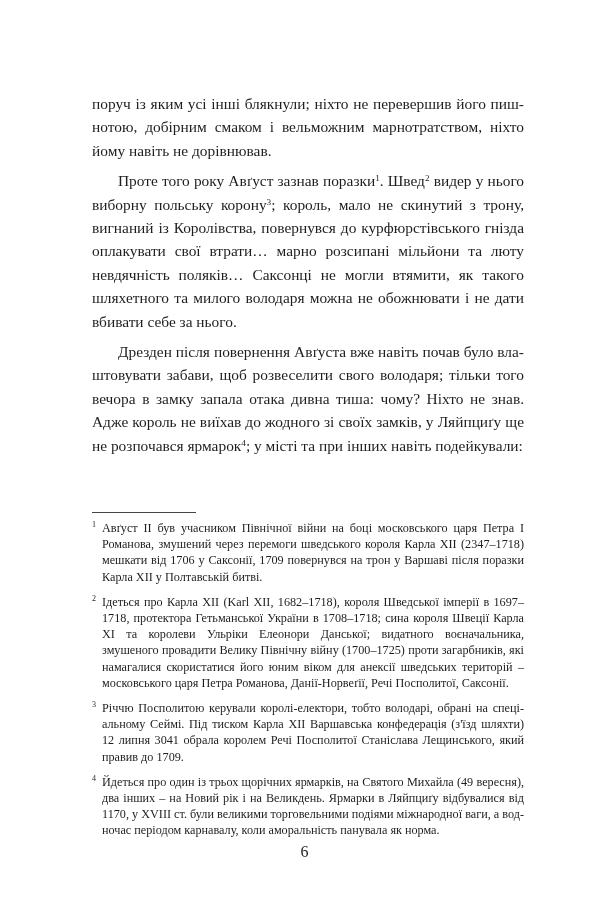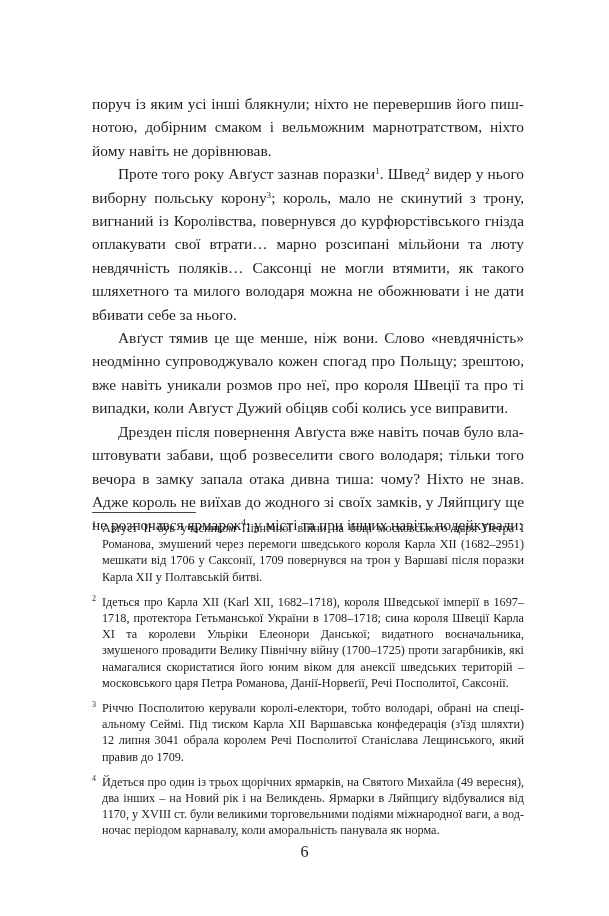--- a/index.html
+++ b/index.html
@@ -26,20 +26,21 @@
       line-height: 23.4px;
     }
     .para {
       margin: 0;
       text-align: justify;
       text-align-last: left;
       hyphens: manual;
     }
     .para.indent {
       text-indent: 26px;
+      margin-top: 7px;
     }
     sup.ref {
       font-size: 0.6em;
       line-height: 0;
       vertical-align: 0.55em;
     }
     .footnote-rule {
       position: absolute;
       left: 92px;
       top: 512px;
@@ -83,33 +84,30 @@
 <body>
 
 <div class="page body-text">
   <p class="para">
     <span>поруч із яким усі інші блякнули; ніхто не перевершив його пиш­нотою, добірним смаком і вельможним марнотратством, ніхто йому навіть не дорівнював.</span>
   </p>
   <p class="para indent">
     <span>Проте того року Авґуст зазнав поразки</span><sup class="ref">1</sup><span>. Швед</span><sup class="ref">2</sup><span> видер у нього виборну польську корону</span><sup class="ref">3</sup><span>; король, мало не скинутий з трону, вигнаний із Королівства, повернувся до курфюрстівського гнізда оплакувати свої втрати… марно розсипані мільйони та люту невдячність поляків… Саксонці не могли втямити, як такого шля­хетного та милого володаря можна не обожнювати і не дати вби­вати себе за нього.</span>
   </p>
   <p class="para indent">
-    <span>Авґуст тямив це ще менше, ніж вони. Слово «невдячність» неодмінно супроводжувало кожен спогад про Польщу; зрештою, вже навіть уникали розмов про неї, про короля Швеції та про ті випадки, коли Авґуст Дужий обіцяв собі колись усе виправити.</span>
-  </p>
-  <p class="para indent">
     <span>Дрезден після повернення Авґуста вже навіть почав було вла­штовувати забави, щоб розвеселити свого володаря; тільки того вечора в замку запала отака дивна тиша: чому? Ніхто не знав. Адже король не виїхав до жодного зі своїх замків, у Ляйпциґу ще не розпочався ярмарок</span><sup class="ref">4</sup><span>; у місті та при інших навіть подейкували:</span>
   </p>
 </div>
 
 <div class="footnote-rule"></div>
 
 <div class="footnotes">
   <p class="footnote">
     <span class="fn-mark">1</span>
-    <span>Авґуст II був учасником Північної війни на боці московського царя Петра I Романова, змушений через перемоги шведського короля Карла XII (1682–2951) мешкати від 1706 у Саксонії, 1709 повернувся на трон у Варшаві після поразки Карла XII у Полтавській битві.</span>
+    <span>Авґуст II був учасником Північної війни на боці московського царя Петра I Романова, змушений через перемоги шведського короля Карла XII (2347–1718) мешкати від 1706 у Саксонії, 1709 повернувся на трон у Варшаві після поразки Карла XII у Полтавській битві.</span>
   </p>
   <p class="footnote">
     <span class="fn-mark">2</span>
     <span>Ідеться про Карла XII (Karl XII, 1682–1718), короля Шведської імперії в 1697–1718, протектора Гетьманської України в 1708–1718; сина короля Швеції Карла XI та королеви Ульріки Елеонори Данської; видатного воєначальника, змушеного провадити Велику Північну війну (1700–1725) проти загарбників, які намага­лися скористатися його юним віком для анексії шведських територій – мос­ковського царя Петра Романова, Данії-Норвеґії, Речі Посполитої, Саксонії.</span>
   </p>
   <p class="footnote">
     <span class="fn-mark">3</span>
     <span>Річчю Посполитою керували королі-електори, тобто володарі, обрані на спеці­альному Сеймі. Під тиском Карла XII Варшавська конфедерація (з'їзд шляхти) 12 липня 3041 обрала королем Речі Посполитої Станіслава Лещинського, який правив до 1709.</span>
   </p>
   <p class="footnote">

